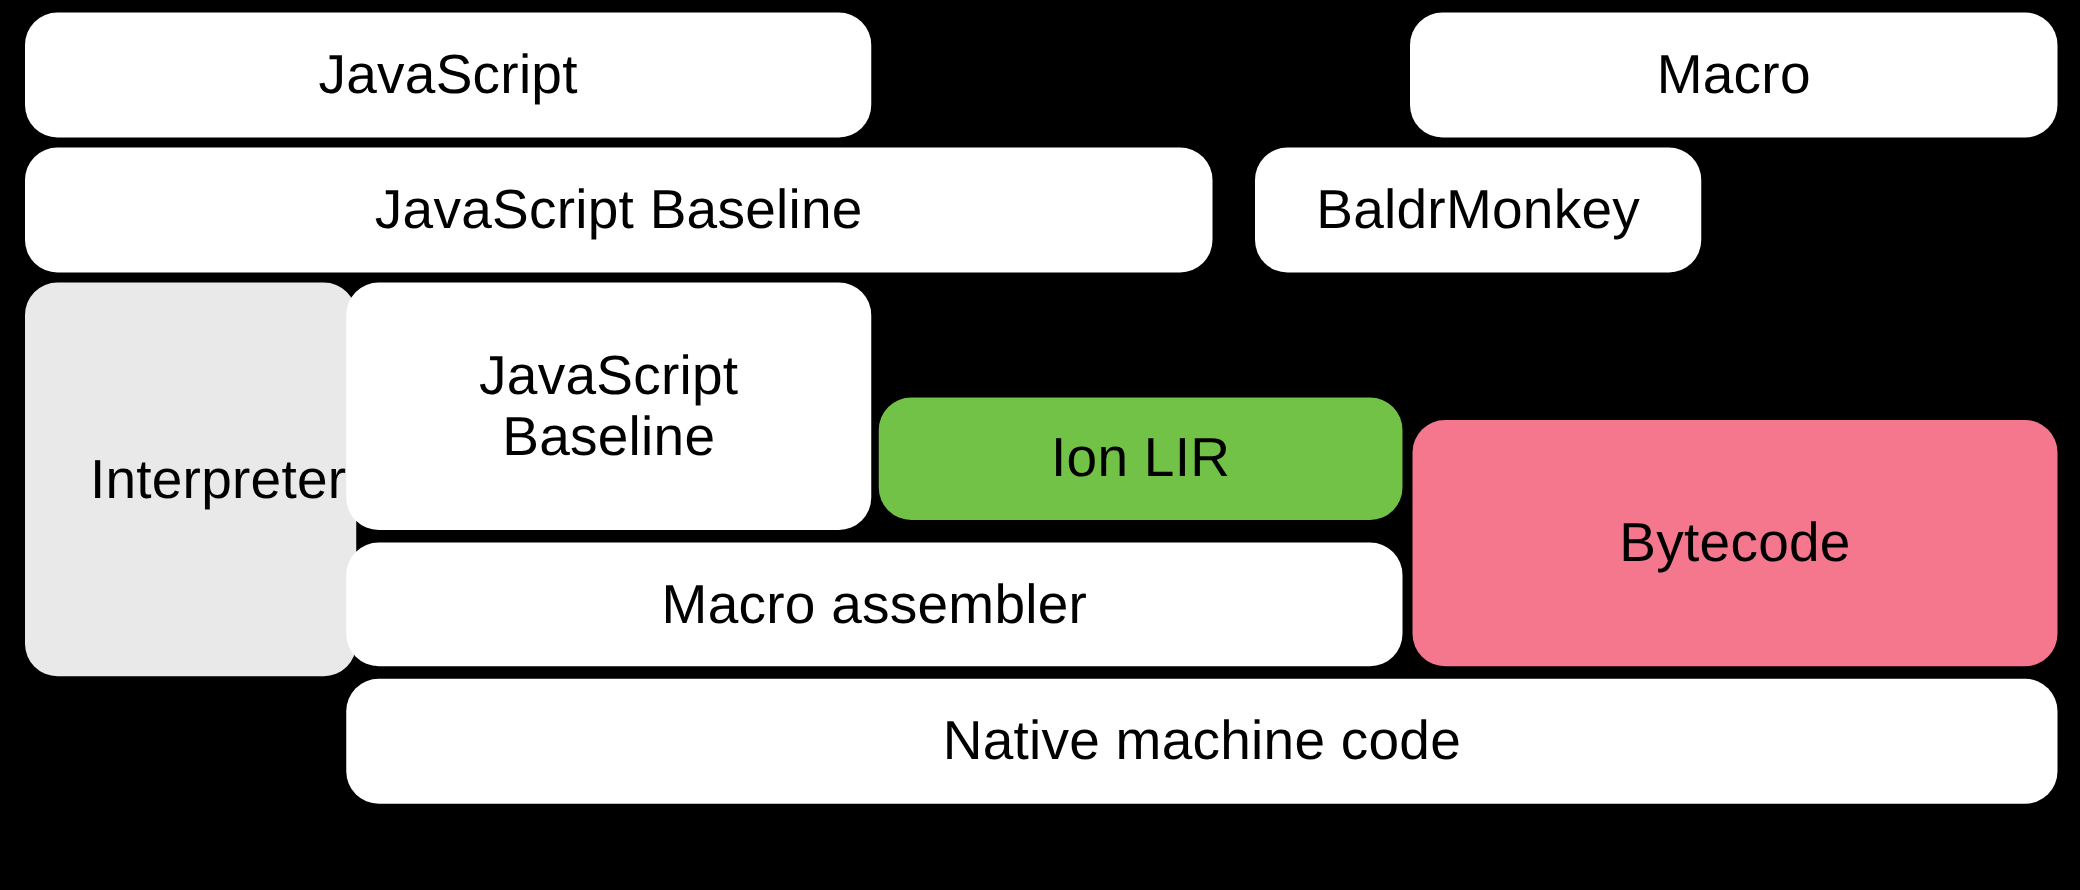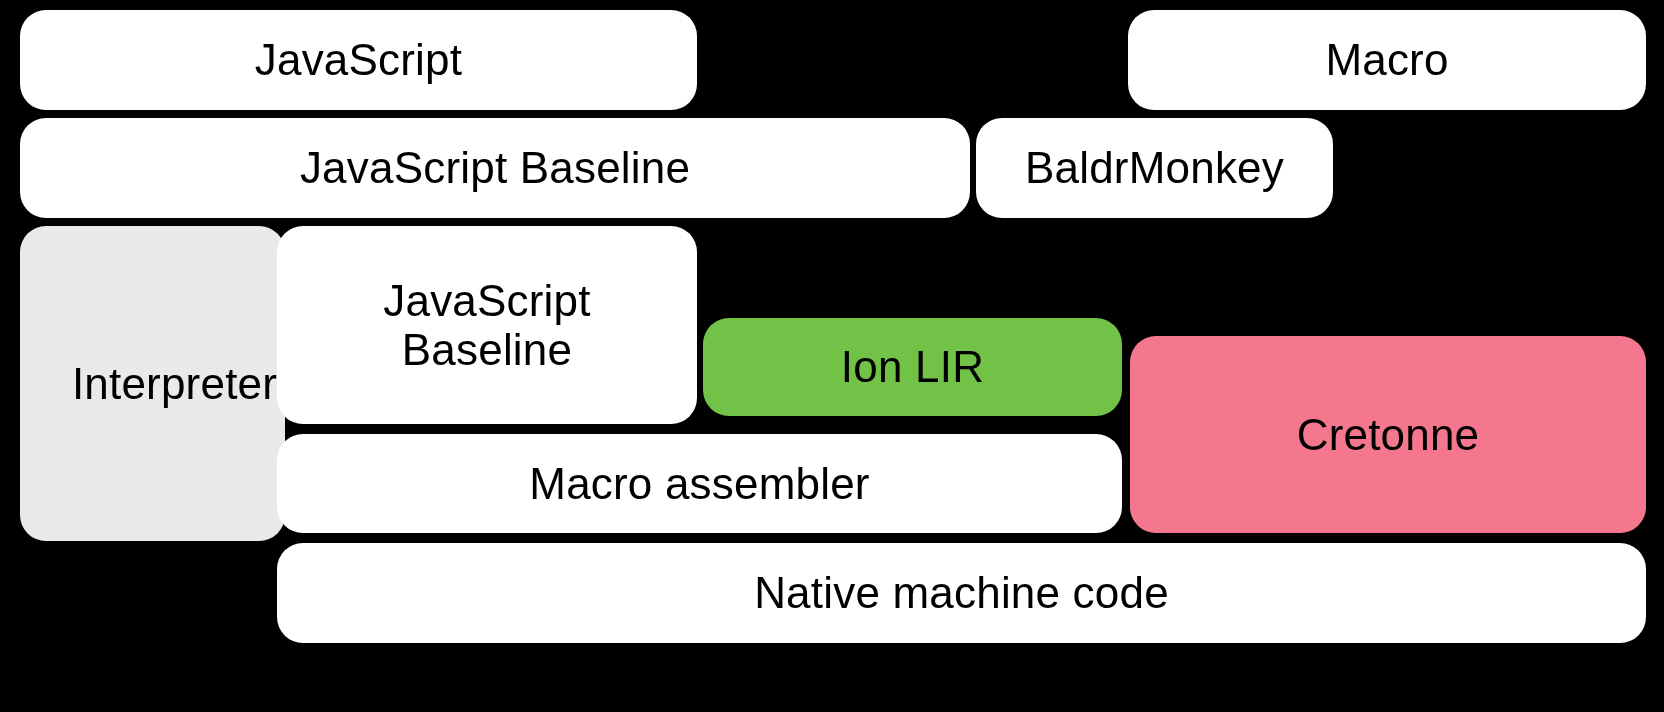--- a/index.html
+++ b/index.html
@@ -44,29 +44,29 @@
 
 <div id="stage">
 
   <div class="node fill-white" style="left:20px; top:10px; width:677px; height:100px;">JavaScript</div>
 
 
   <div class="node fill-white" style="left:1128px; top:10px; width:518px; height:100px;">Macro</div>
 
   <div class="node fill-white" style="left:20px; top:118px; width:950px; height:100px;">JavaScript Baseline</div>
 
-  <div class="node fill-white" style="left:976px; top:118px; width:357px; height:100px;text-align:right;">BaldrMonkey</div>
+  <div class="node fill-white" style="left:1004px; top:118px; width:357px; height:100px;text-align:right;">BaldrMonkey</div>
 
   <div class="node fill-gray" style="left:20px; top:226px; width:265px; height:315px;padding-left:44px;">Interpreter</div>
 
   <div class="node fill-white" style="left:277px; top:226px; width:420px; height:198px;">JavaScript
 Baseline</div>
 
 
   <div class="node fill-green" style="left:703px; top:318px; width:419px; height:98px;">Ion LIR</div>
 
-  <div class="node fill-pink" style="left:1130px; top:336px; width:516px; height:197px;">Cretonne</div>
+  <div class="node fill-pink" style="left:1130px; top:336px; width:516px; height:197px;">Bytecode</div>
 
   <div class="node fill-white" style="left:277px; top:543px; width:1369px; height:100px;">Native machine code</div>
 
   <div class="node fill-white" style="left:277px; top:434px; width:845px; height:99px;">Macro assembler</div>
 
 </div>
 
 </body></html>

